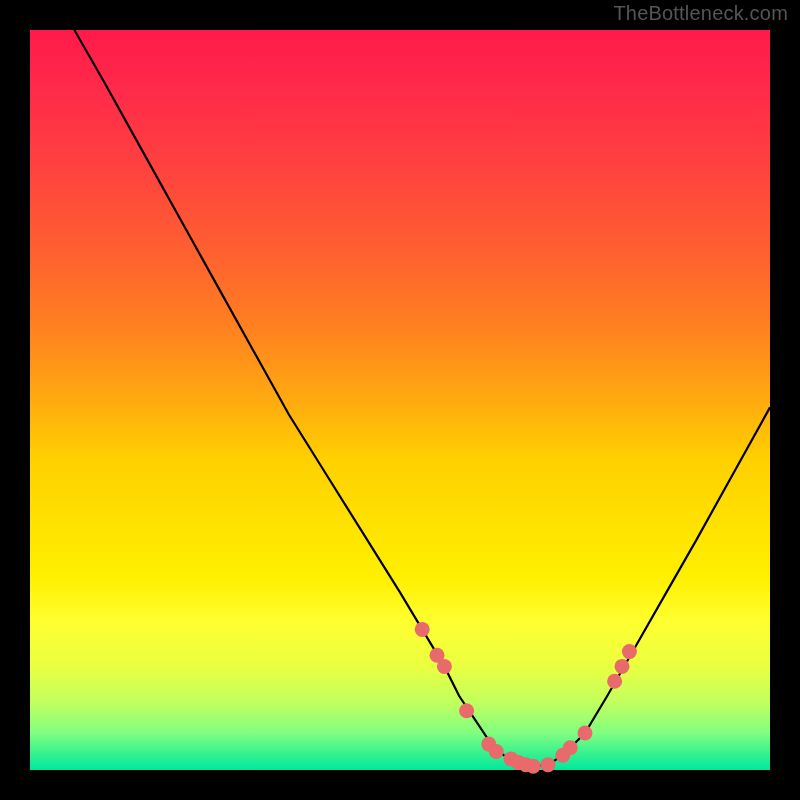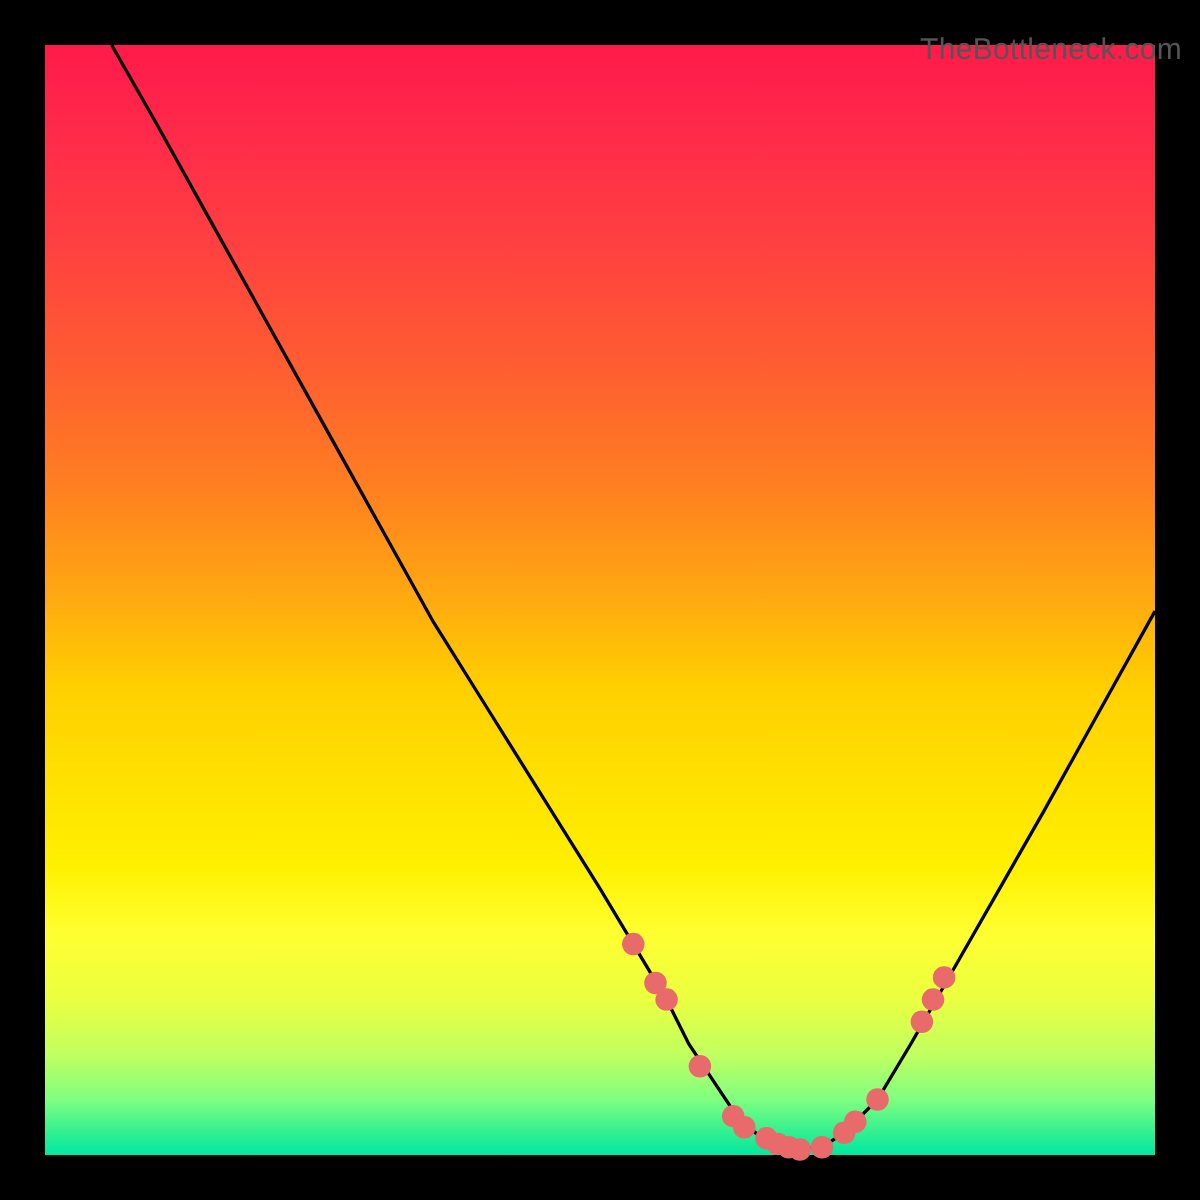--- a/index.html
+++ b/index.html
@@ -6,21 +6,21 @@
   body {
     width: 800px;
     height: 800px;
     background: #000;
     position: relative;
     font-family: Arial, sans-serif;
     overflow: hidden;
   }
   .watermark {
     position: absolute;
-    top: 22px;
+    top: 2px;
     right: 12px;
     color: #555;
     font-size: 20px;
     font-weight: 500;
     z-index: 10;
     letter-spacing: 0.2px;
   }
   .plot-area {
     position: absolute;
     left: 30px;

